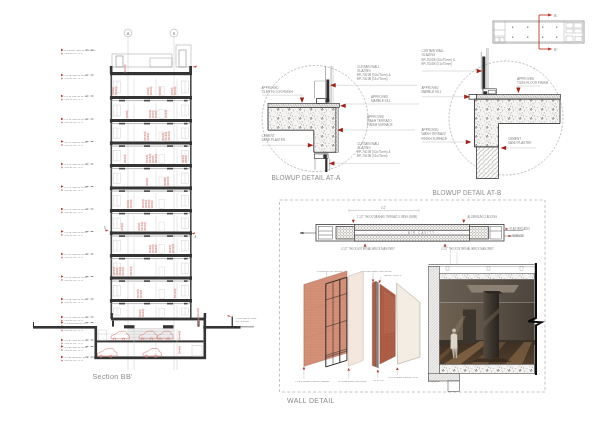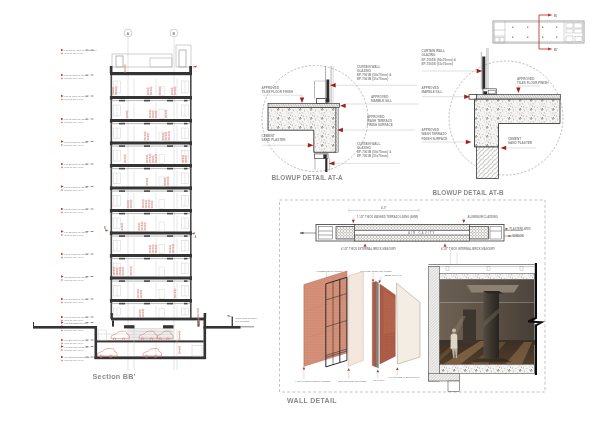--- a/index.html
+++ b/index.html
@@ -1,16 +1,16 @@
 <!DOCTYPE html>
 <html><head>
 <meta charset="utf-8">
 <style>
 html,body{margin:0;padding:0;background:#fff;}
-#sheet{position:relative;width:479px;height:424px;background:#ffffff;font-family:"Liberation Sans", sans-serif;font-weight:bold;}
+#sheet{position:relative;width:479px;height:424px;background:#ffffff;font-family:"Liberation Sans", sans-serif;}
 svg{position:absolute;top:0;left:0;}
 text{font-family:"Liberation Sans", sans-serif;fill:#8a8a8a;}
 </style>
 </head>
 <body>
 <div id="sheet">
 <svg width="600" height="424" viewBox="0 0 600 424">
 <defs>
 
   <pattern id="stipple" width="11" height="9" patternUnits="userSpaceOnUse">

